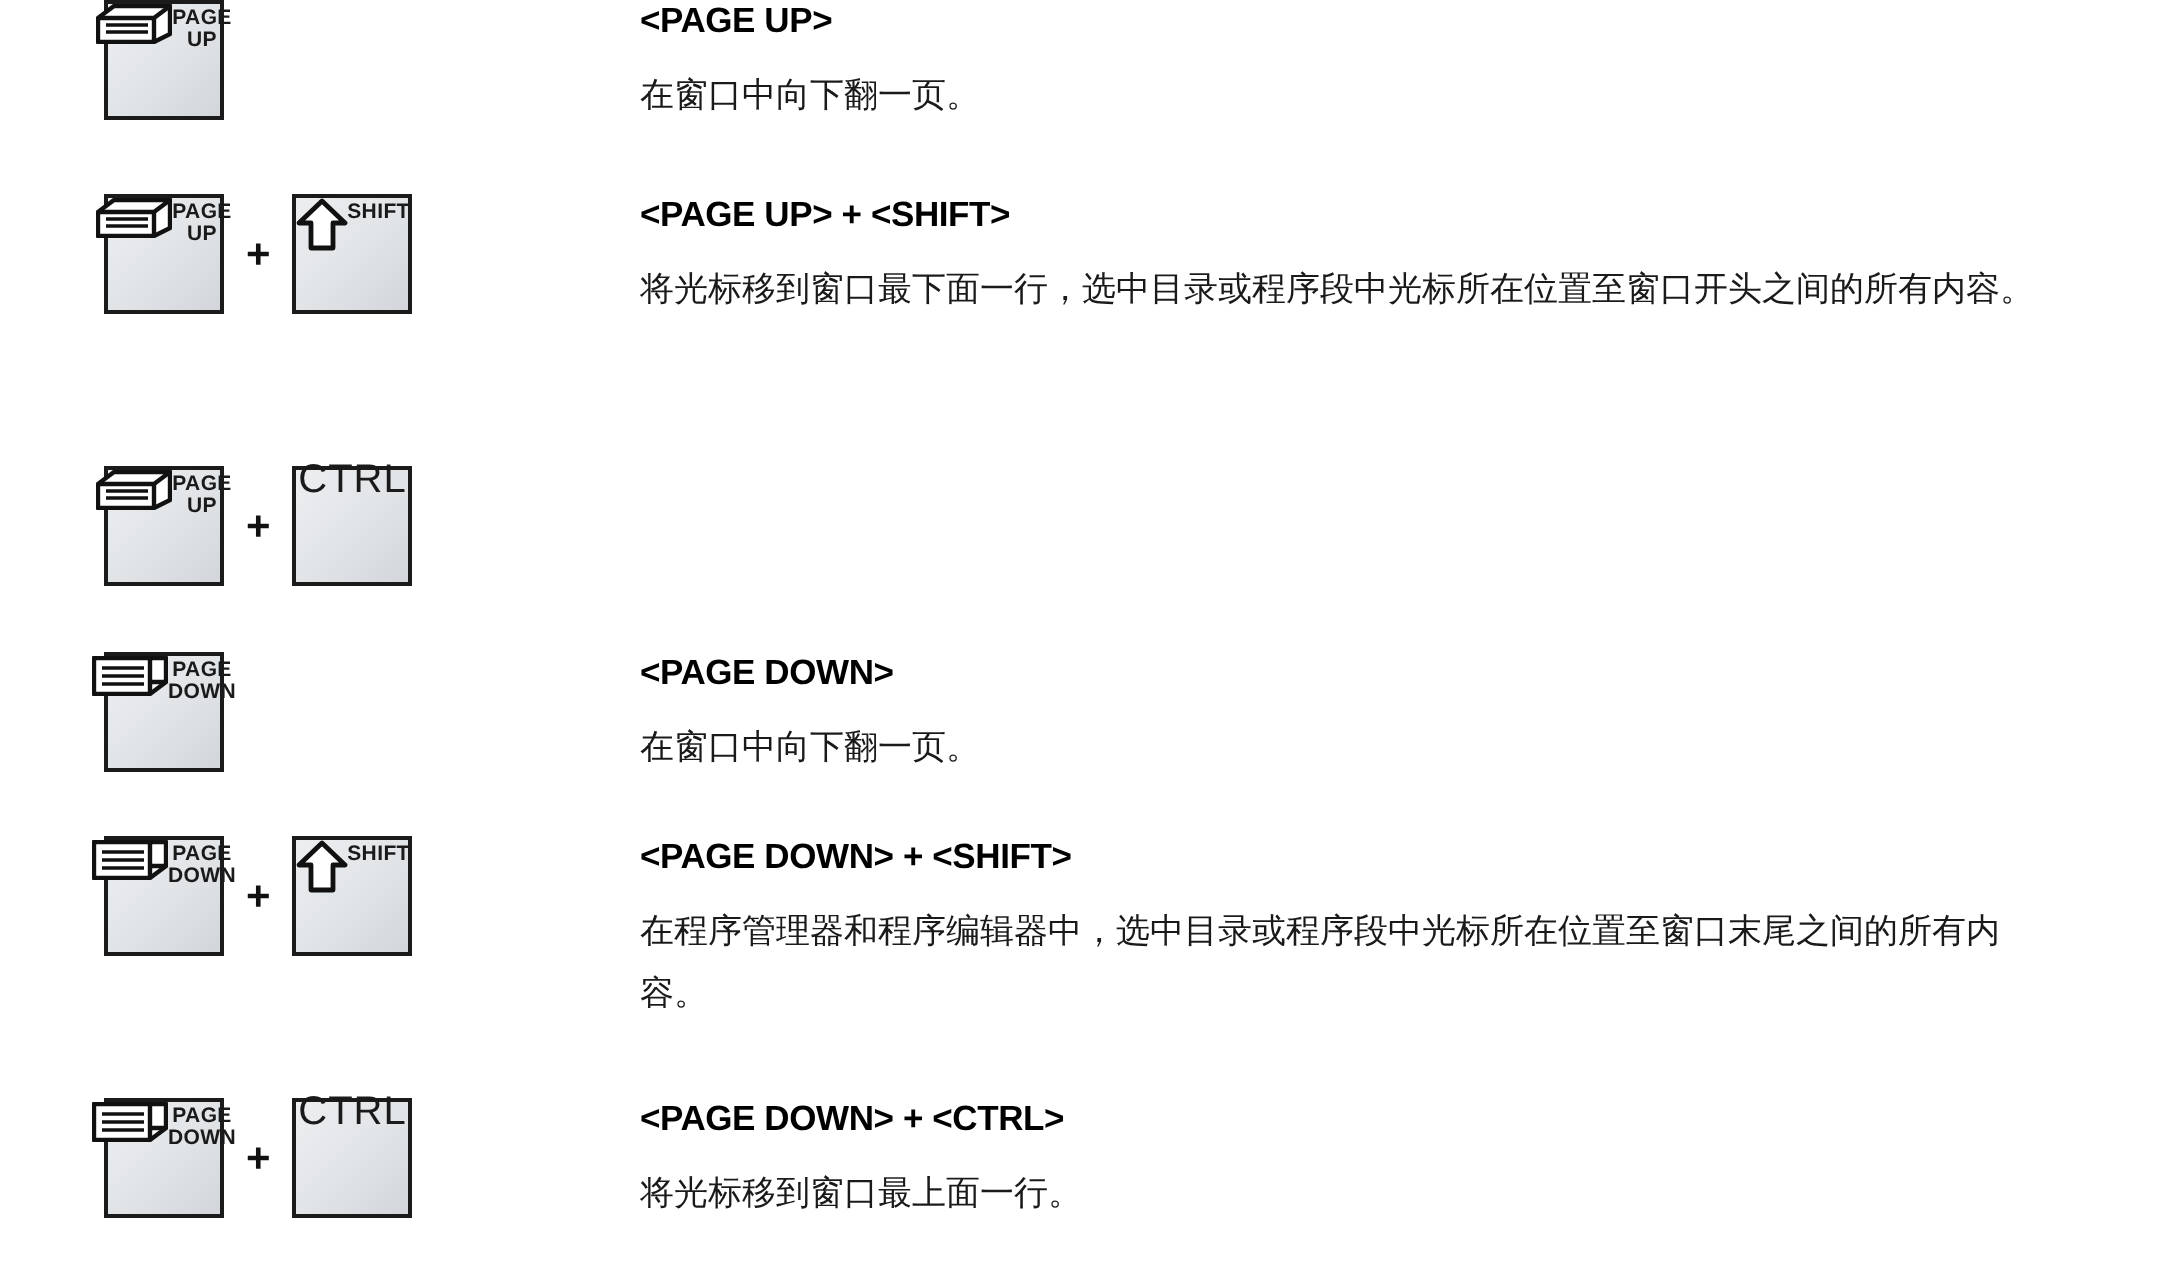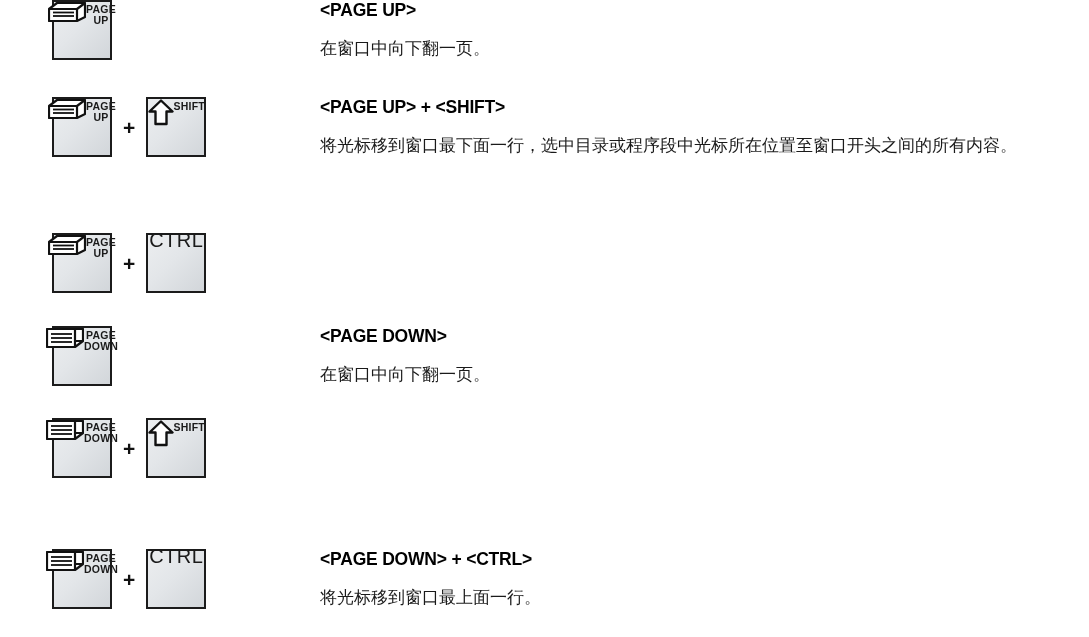--- a/index.html
+++ b/index.html
@@ -237,20 +237,24 @@
       <span class="plus">+</span>
       <div class="keycap">
         <span class="glyph shift-glyph">
           <svg viewBox="0 0 26 27" width="26" height="27" xmlns="http://www.w3.org/2000/svg">
             <path d="M13 1.5 L24.5 12.5 L18.5 12.5 L18.5 25 L7.5 25 L7.5 12.5 L1.5 12.5 Z" fill="#ffffff" stroke="#111" stroke-width="2.4" stroke-linejoin="round"></path>
           </svg>
         </span>
         <span class="cap-label">SHIFT</span>
       </div>
     </div>
+    <div class="text-col">
+      <div class="shortcut-title">&lt;PAGE DOWN&gt; + &lt;SHIFT&gt;</div>
+      <div class="desc">在程序管理器和程序编辑器中，选中目录或程序段中光标所在位置至窗口末尾之间的所有内容。</div>
+    </div>
   </div>
 
   <div class="row" style="top:549px;">
     <div class="keys-col">
       <div class="keycap">
         <span class="glyph">
           <svg viewBox="0 0 38 20" width="38" height="20" xmlns="http://www.w3.org/2000/svg">
             <path d="M1 1 L29 1 L37 1 L37 13 L29 19 L1 19 Z" fill="#ffffff" stroke="#111" stroke-width="2.2" stroke-linejoin="round"></path>
             <path d="M29 1 L29 13 L37 13" fill="none" stroke="#111" stroke-width="2.2" stroke-linejoin="round"></path>
             <path d="M29 13 L29 19" fill="none" stroke="#111" stroke-width="2.2"></path>

